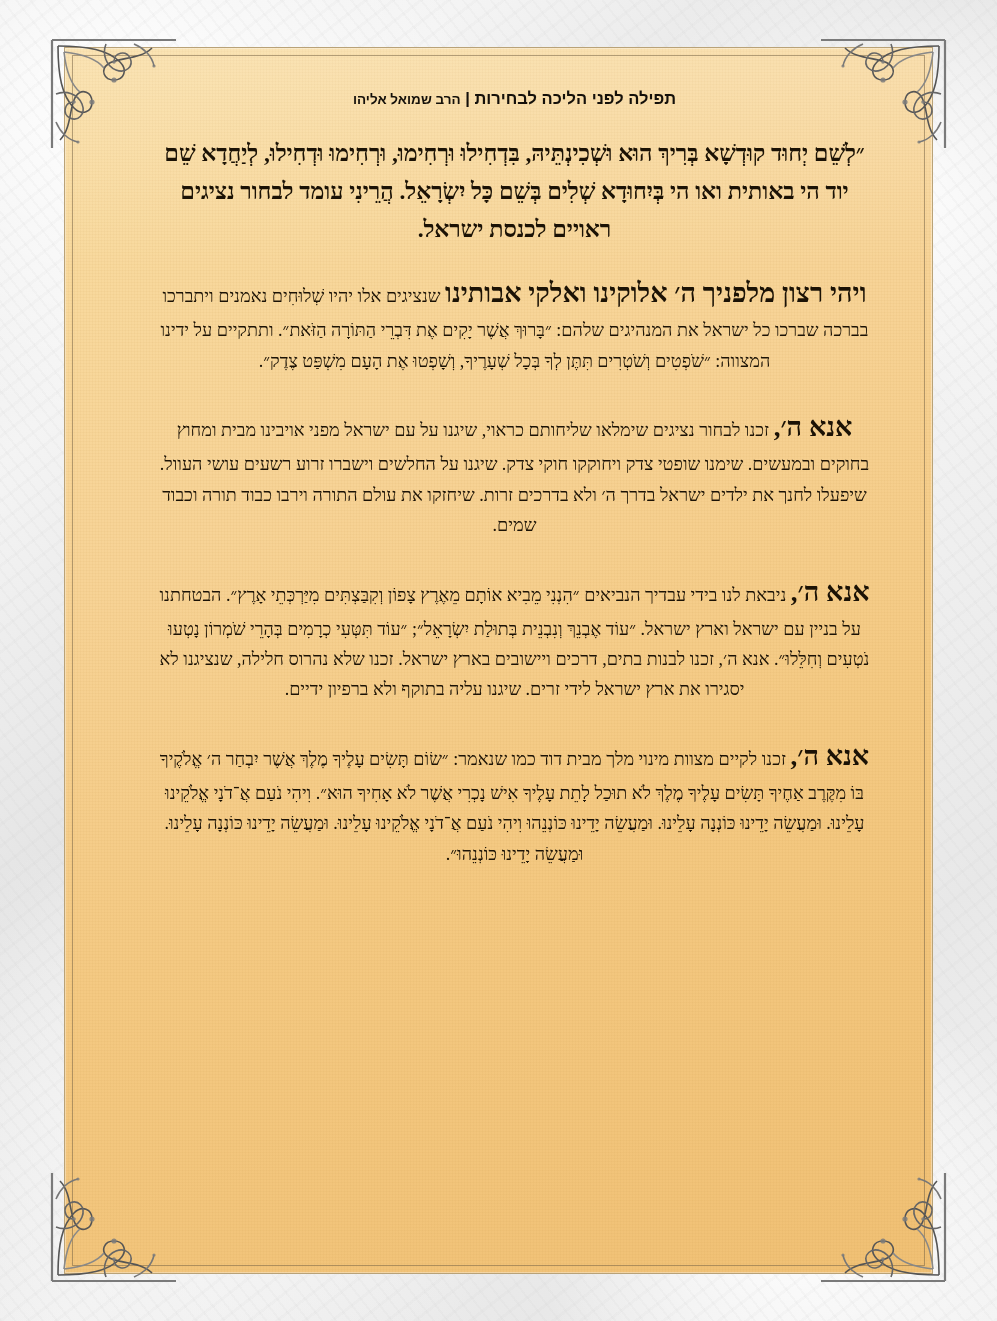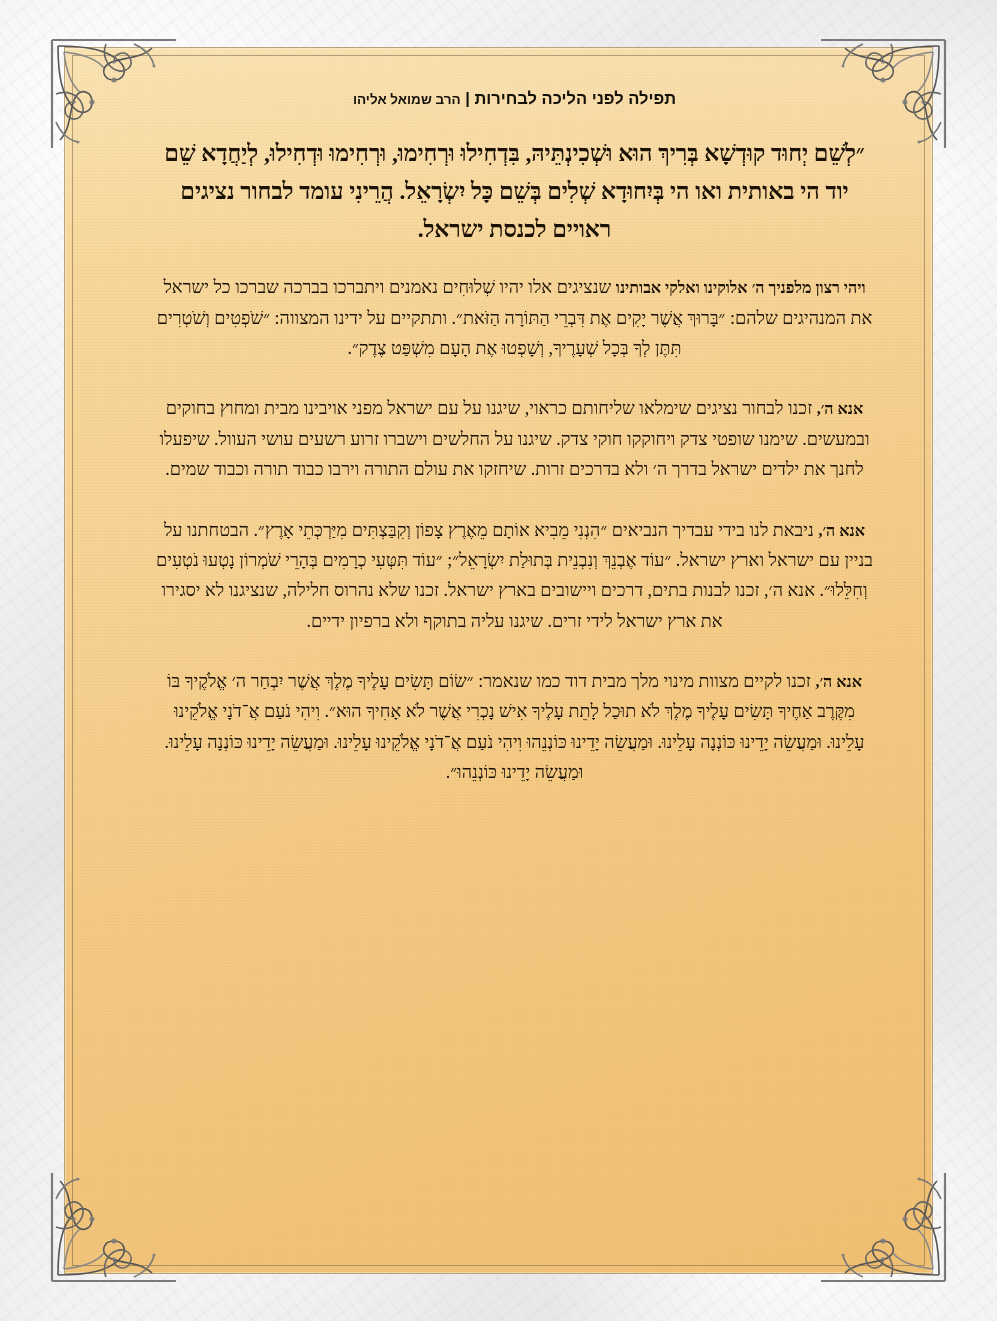--- a/index.html
+++ b/index.html
@@ -123,21 +123,21 @@
     margin-bottom: 24px;
     letter-spacing: -0.1px;
   }
 
   .p-body {
     font-size: 19px;
     line-height: 1.6;
   }
   .lead {
     font-weight: bold;
-    font-size: 16px;
+    font-size: 27px;
   }
   .small-after {
     font-size: 18px;
   }
 
   .gap-lg { margin-bottom: 30px; }
 </style>
 </head>
 <body>
 

